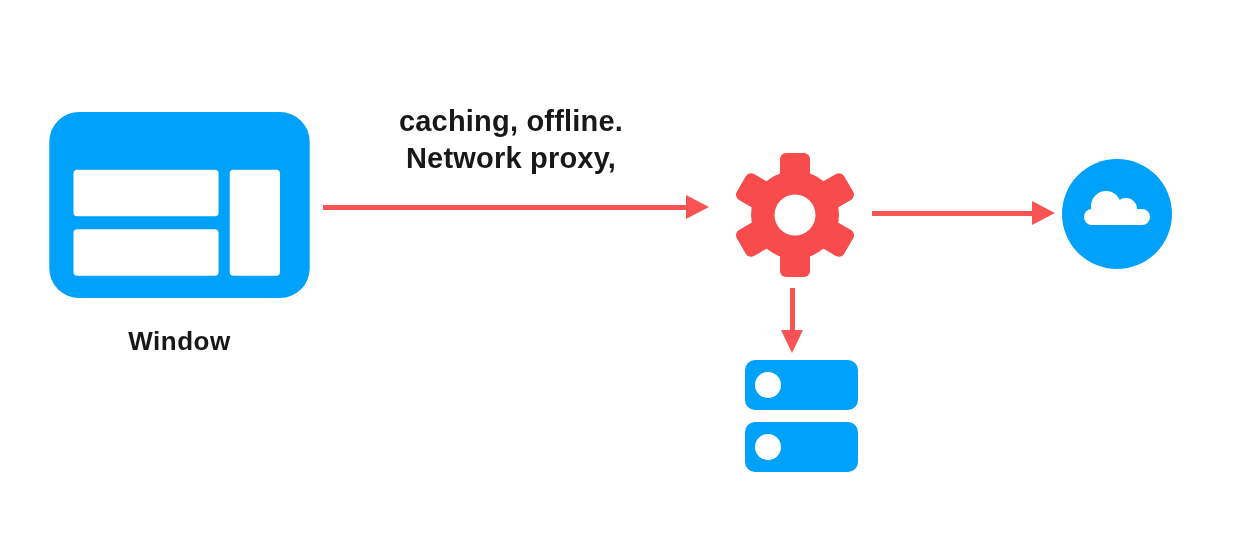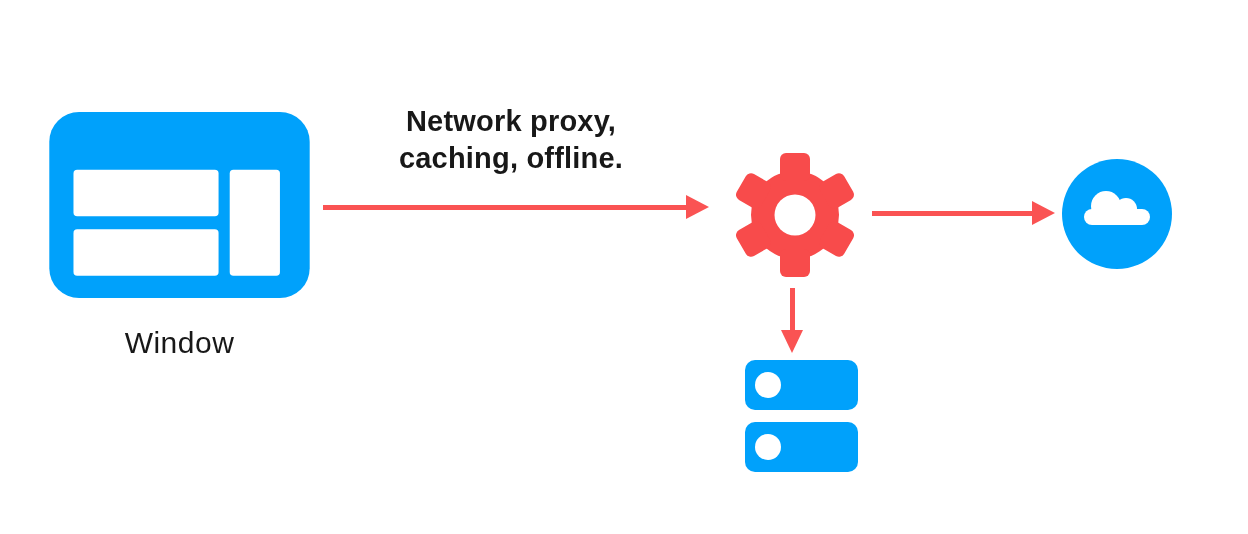--- a/index.html
+++ b/index.html
@@ -22,21 +22,21 @@
     height: 534px;
     background: var(--background);
   }
   .abs { position: absolute; }
 
   
   .window-icon { left: 49px; top: 112px; width: 261px; height: 186px; }
   .window-label {
     left: 49px; top: 326px; width: 261px;
     text-align: center;
-    font-size: 30px; font-weight: 400; color: var(--text);
+    font-size: 26px; font-weight: 700; color: var(--text);
     letter-spacing: 0.5px;
   }
 
   
   .edge-label {
     left: 375px; top: 103px; width: 272px;
     text-align: center;
     font-size: 29px; font-weight: 800; color: var(--text);
     line-height: 37px;
     letter-spacing: 0.2px;
@@ -110,22 +110,22 @@
     <rect class="fill-white" x="13" y="31" width="78" height="25" rx="2"></rect>
     <rect class="fill-white" x="13" y="63" width="78" height="25" rx="2"></rect>
     <rect class="fill-white" x="97" y="31" width="27" height="57" rx="2"></rect>
   </svg>
   <div class="abs window-label">Window</div>
 
   <div class="abs shaft shaft-1"></div>
   <div class="abs head-1"></div>
 
   <div class="abs edge-label">
+    <div>caching, offline.</div>
     <div>Network proxy,</div>
-    <div>caching, offline.</div>
   </div>
 
 
   <svg class="abs gear-icon" viewBox="0 0 128 128" xmlns="http://www.w3.org/2000/svg" aria-hidden="true">
     <g class="fill-red">
       <circle cx="64" cy="64" r="44"></circle>
       <rect x="49" y="2" width="30" height="28" rx="6"></rect>
       <rect x="49" y="2" width="30" height="28" rx="6" transform="rotate(60 64 64)"></rect>
       <rect x="49" y="2" width="30" height="28" rx="6" transform="rotate(120 64 64)"></rect>
       <rect x="49" y="2" width="30" height="28" rx="6" transform="rotate(180 64 64)"></rect>

